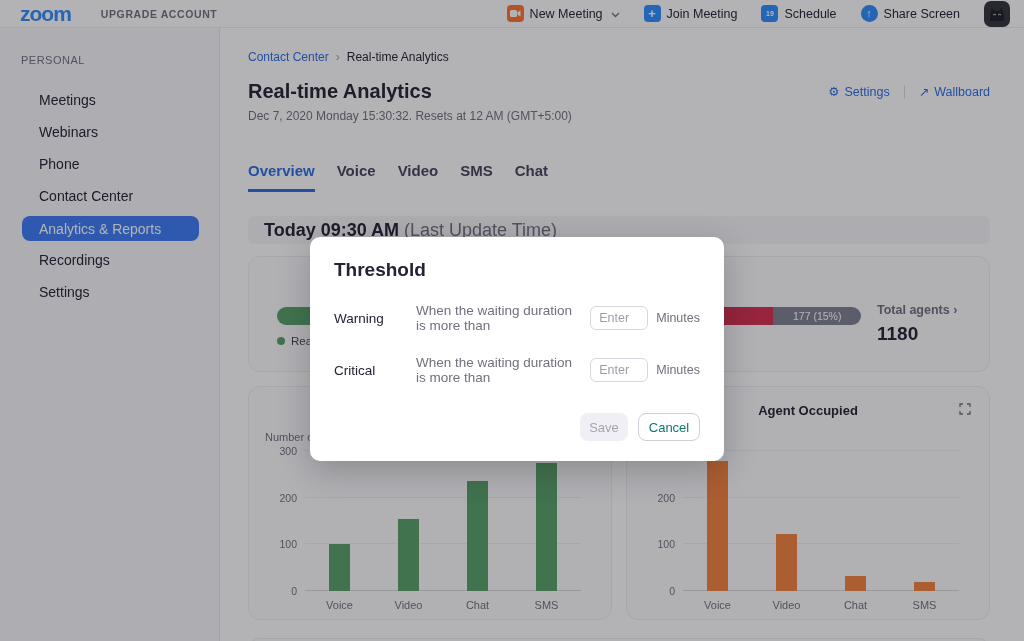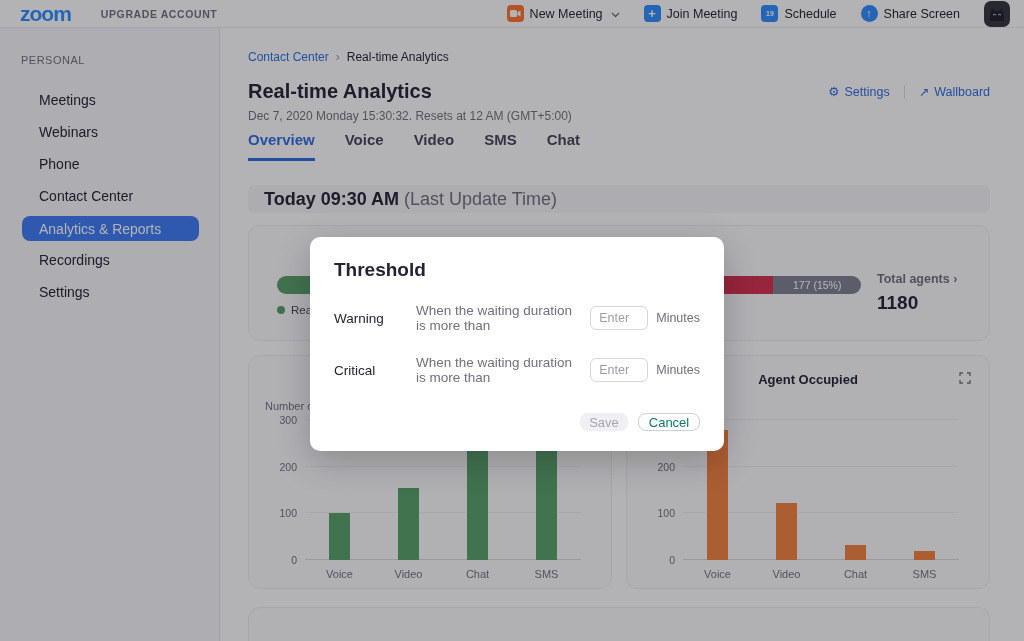--- a/index.html
+++ b/index.html
@@ -42,21 +42,21 @@
   .bc-sep { color:#9a9aa6; }
   .bc-current { color:#232333; }
 
   .title-row { margin-top:16px; display:flex; align-items:center; }
   .page-title { font-size:20px; font-weight:bold; }
   .title-actions { margin-left:auto; display:flex; align-items:center; font-size:12.5px; color:#2D6CDF; }
   .t-act { display:flex; align-items:center; gap:5px; cursor:pointer; }
   .t-div { width:1px; height:14px; background:#d9d9e0; margin:0 14px; }
   .subtitle { margin-top:6px; font-size:12px; color:#70707E; }
 
-  .tabs { margin-top:8px; display:flex; gap:30px; }
+  .tabs { margin-top:39px; display:flex; gap:22px; }
   .tab { font-size:15px; font-weight:bold; color:#44445a; padding-bottom:10px; cursor:pointer; }
   .tab.active { color:#2D6CDF; border-bottom:3px solid #2D6CDF; }
 
   .update-bar { margin-top:24px; height:28px; background:#F6F6F8; border-radius:6px;
     display:flex; align-items:center; padding-left:16px; font-size:18px; }
   .update-time { font-weight:bold; }
   .update-note { color:#70707E; margin-left:5px; }
 
   .stats-card { margin-top:12px; height:116px; border:1px solid #ececf1; background:#FCFCFD;
     border-radius:12px; display:flex; padding:0 16px 0 28px; }
@@ -97,21 +97,21 @@
     border-radius:10px; box-shadow:0 10px 34px rgba(0,0,0,.22); padding-bottom:20px; }
   .modal-title { font-size:19px; font-weight:bold; padding:22px 24px 0; }
   .modal-row { display:flex; align-items:center; padding:0 24px; margin-top:22px; }
   .m-label { width:82px; font-size:13.5px; flex:0 0 auto; }
   .m-desc { font-size:13.5px; color:#70707E; margin-right:10px; }
   .m-input { width:58px; height:24px; border:1px solid #d6d6e0; border-radius:6px; padding:0 8px;
     font-size:12.5px; font-family:inherit; color:#232333; outline:none; }
   .m-input::placeholder { color:#9d9daa; }
   .m-unit { font-size:12.5px; color:#70707E; margin-left:8px; }
   .modal-footer { display:flex; justify-content:flex-end; gap:10px; margin:28px 24px 0; }
-  .btn { height:18px; border-radius:8px; font-size:13px; font-family:inherit; cursor:pointer;
+  .btn { height:28px; border-radius:8px; font-size:13px; font-family:inherit; cursor:pointer;
     display:flex; align-items:center; justify-content:center; }
   .btn-save { width:48px; background:#EFEFF5; color:#A6A6B0; border:none; }
   .btn-cancel { width:62px; background:#fff; color:#0f766e; border:1px solid #cfcfd8; }
 </style>
 </head>
 <body>
 
 <header class="topbar">
   <div class="logo">zoom</div>
   <div class="upgrade">UPGRADE ACCOUNT</div>

